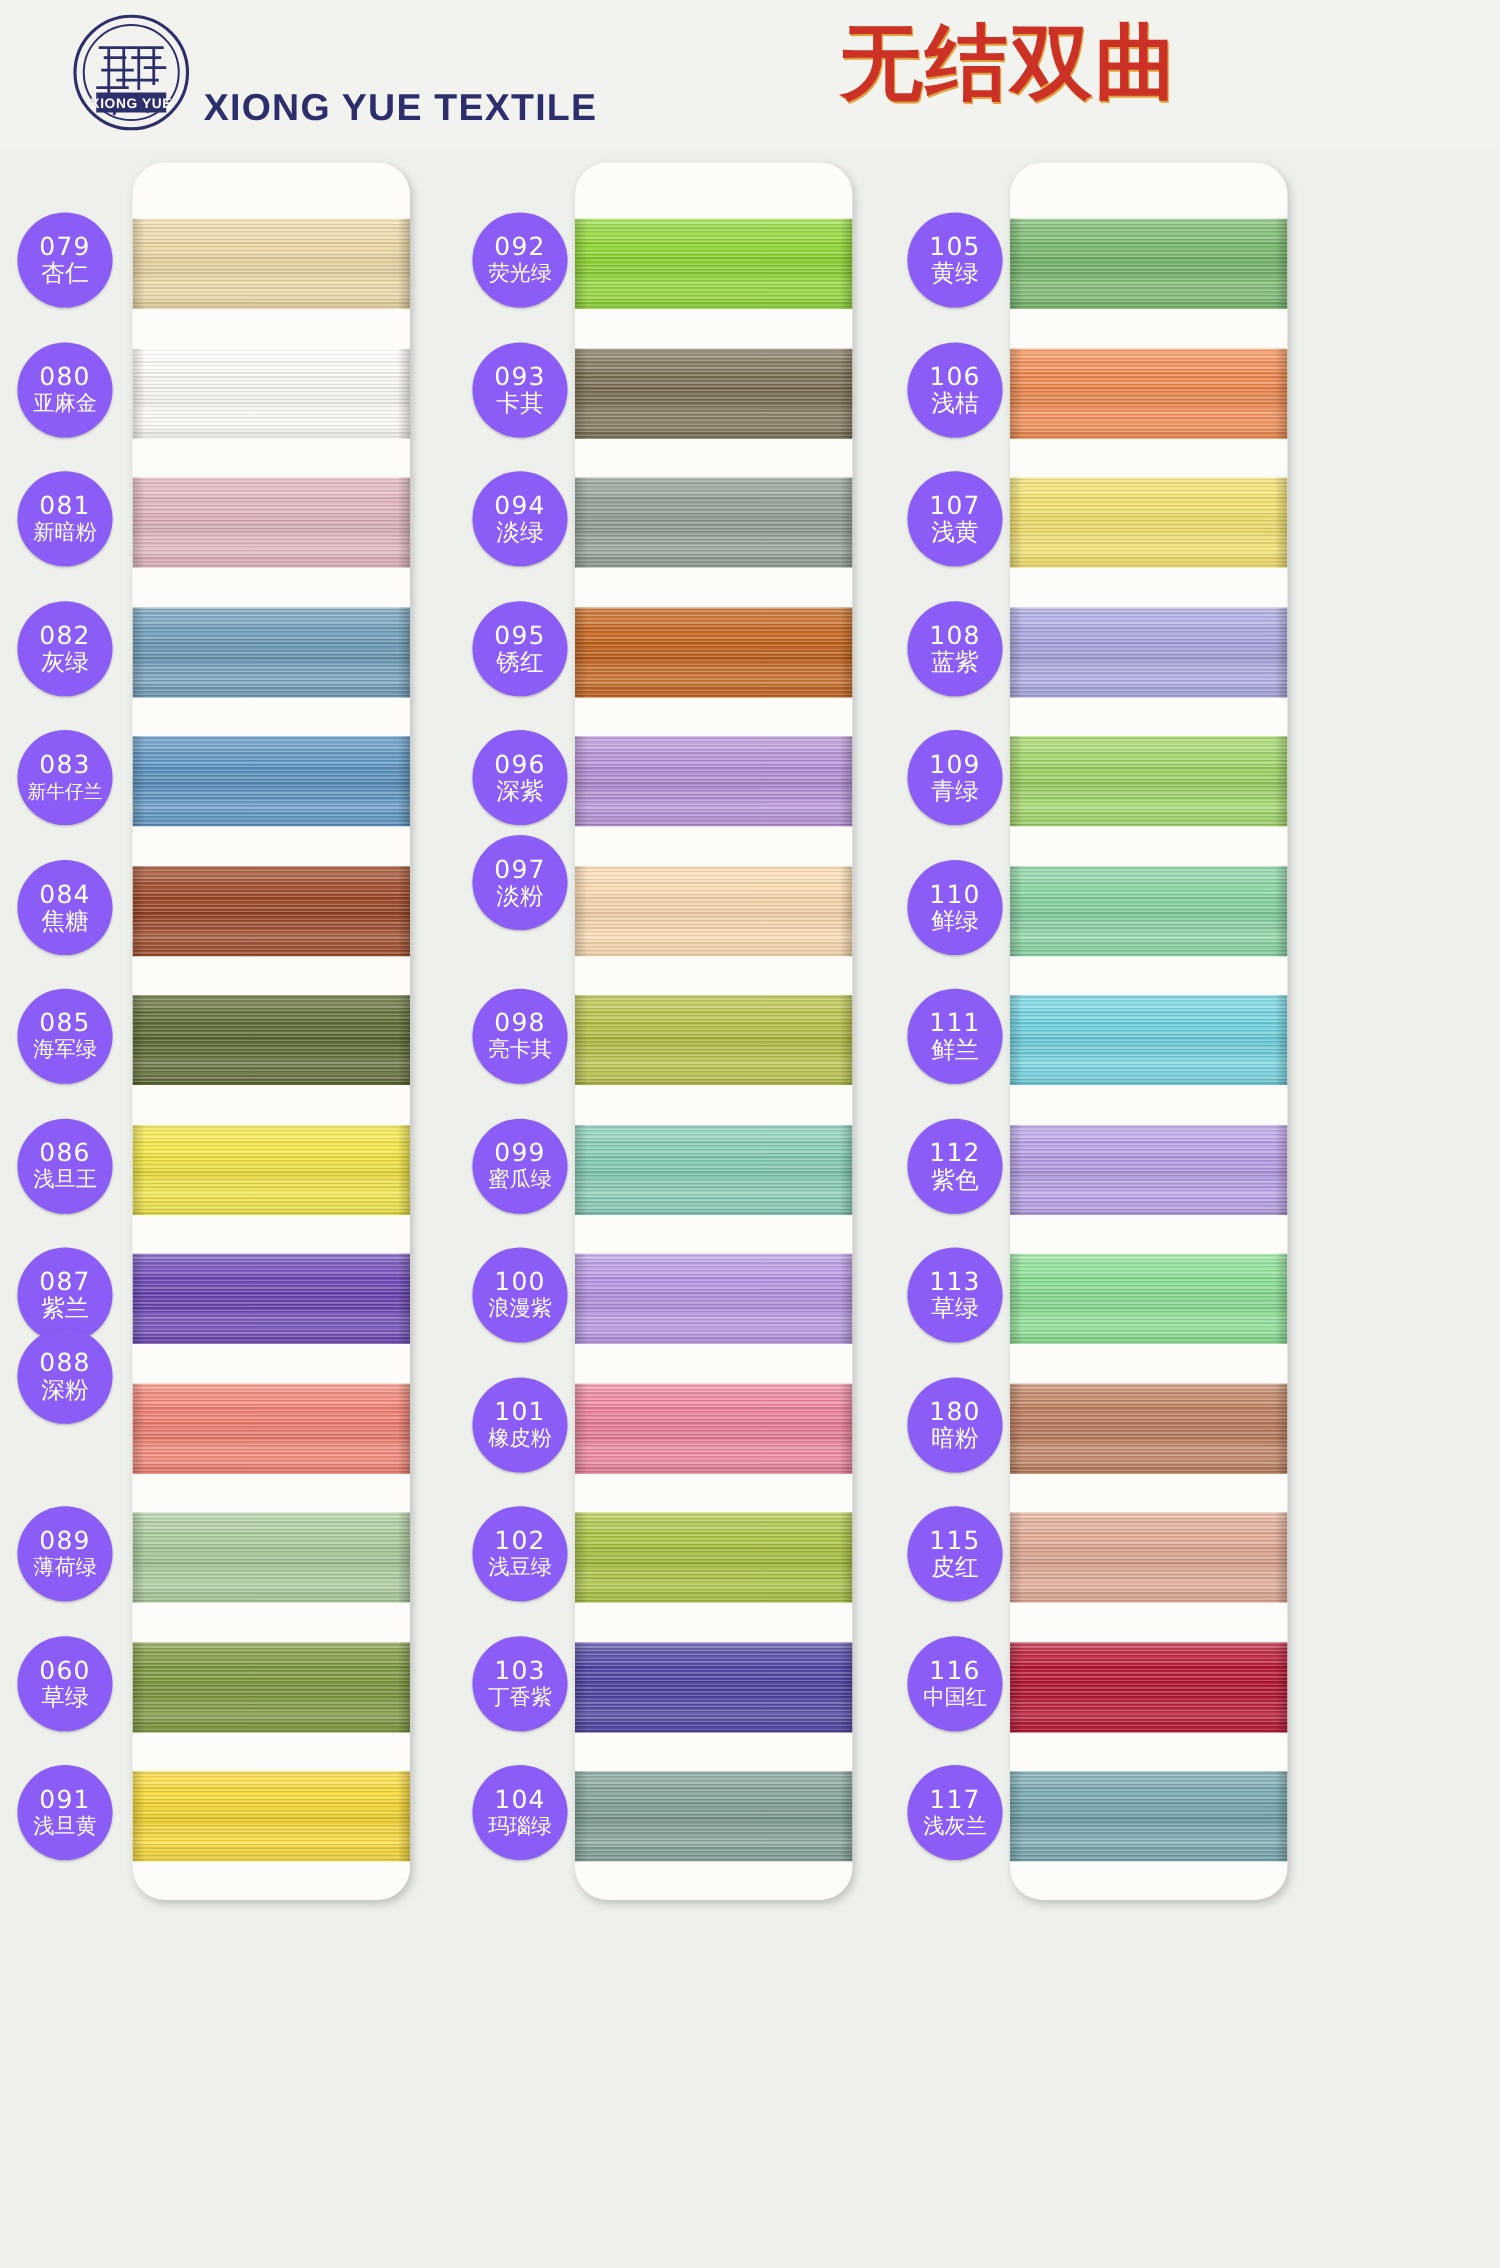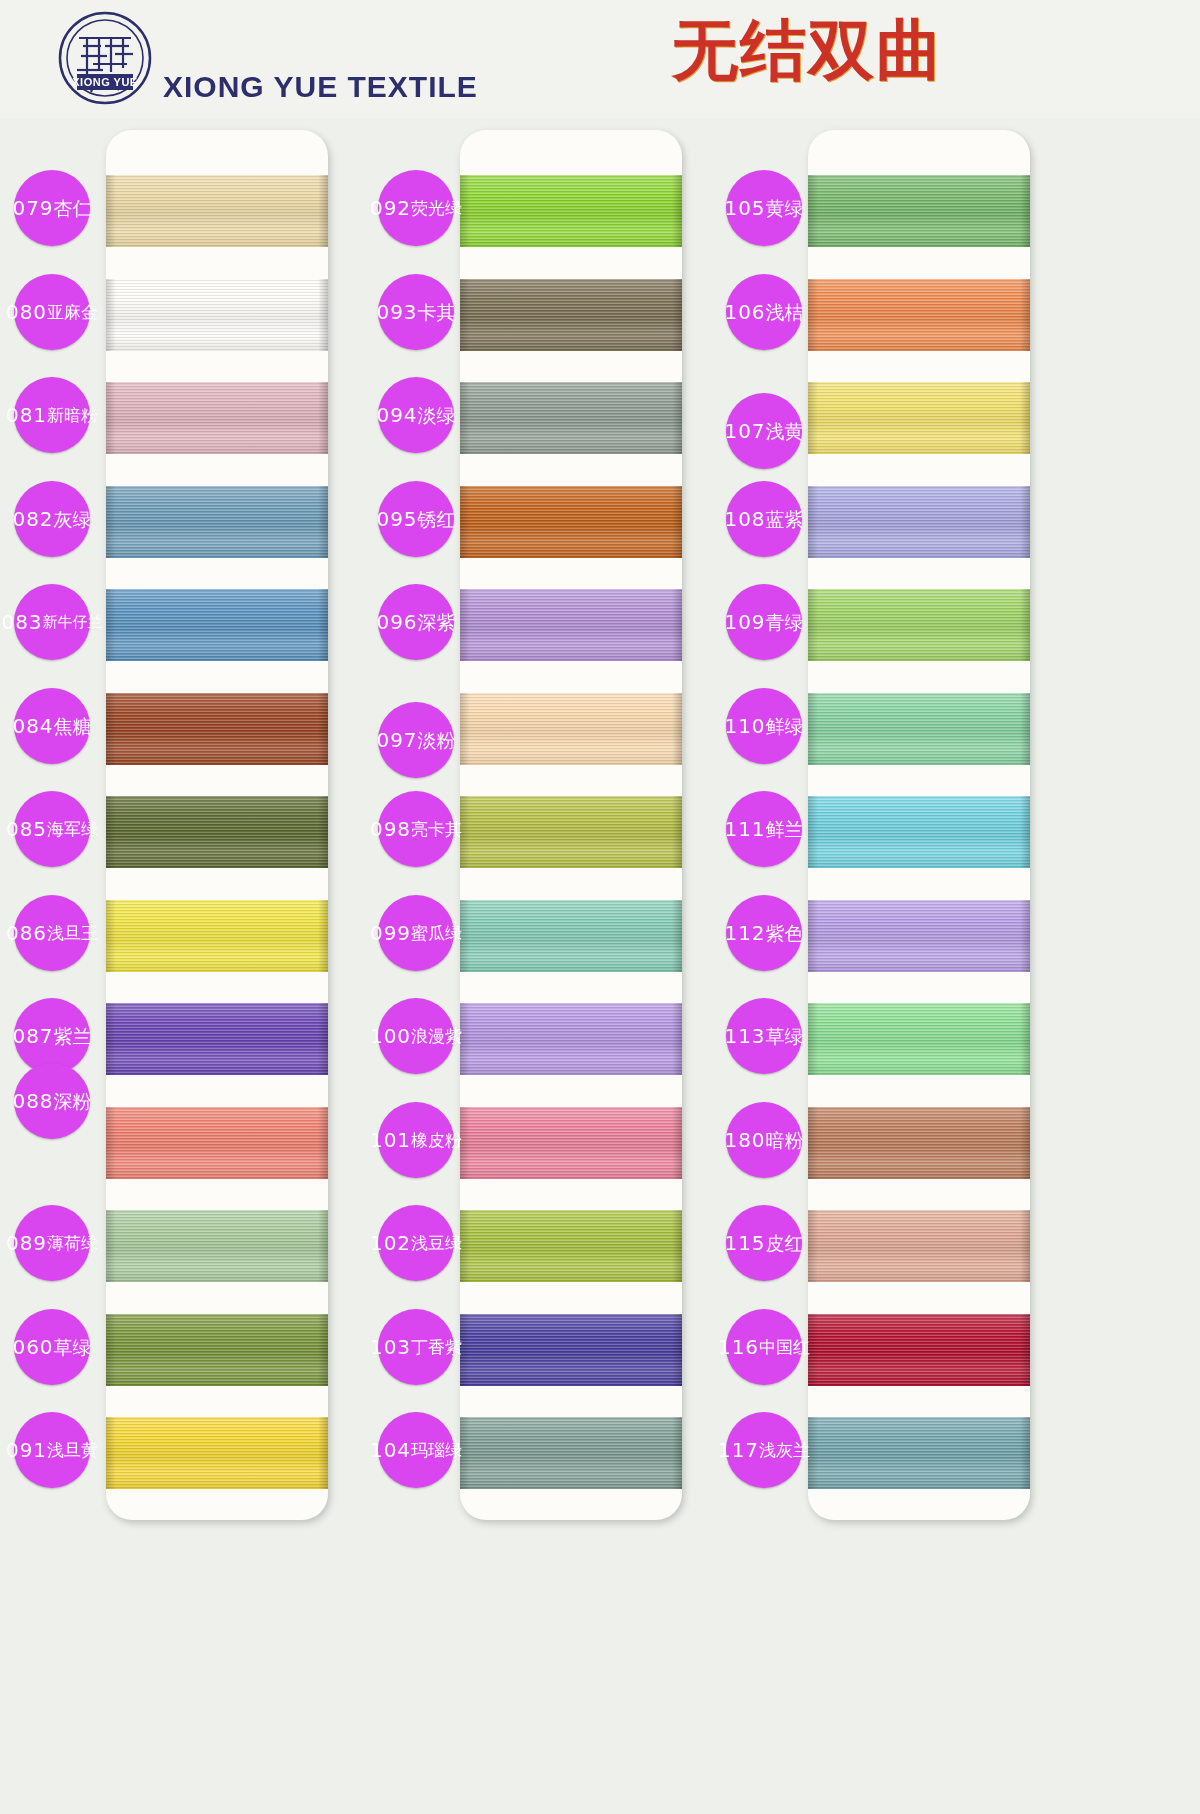--- a/index.html
+++ b/index.html
@@ -97,23 +97,23 @@
   .swatch .edgeL,.swatch .edgeR{
     position:absolute;top:0;height:100%;width:10px;
   }
   .swatch .edgeL{left:0;background:linear-gradient(to right,rgba(0,0,0,.18),rgba(0,0,0,0));}
   .swatch .edgeR{right:0;background:linear-gradient(to left,rgba(0,0,0,.22),rgba(0,0,0,0));}
 
   
   .label{
     position:absolute;
     width:76px;height:76px;border-radius:50%;
-    background:#d946ef;
+    background:#8b5cf6;
     color:#ffffff;
-    display:flex;flex-direction:row;
+    display:flex;flex-direction:column;
     align-items:center;justify-content:center;
     box-shadow:0 1px 2px rgba(0,0,0,.25);
   }
   #col-0 .label{left:14px;}
   #col-1 .label{left:28px;}
   #col-2 .label{left:26px;}
 
   .label .code{
     font-size:20px;line-height:22px;letter-spacing:1px;
     font-family:"DejaVu Sans",sans-serif;
@@ -389,21 +389,21 @@
       <div class="name">淡绿</div>
     </div>
     <div class="label" style="top: 350.5px;">
       <div class="code">095</div>
       <div class="name">锈红</div>
     </div>
     <div class="label" style="top: 454px;">
       <div class="code">096</div>
       <div class="name">深紫</div>
     </div>
-    <div class="label" style="top: 572px; align-items: center;">
+    <div class="label" style="top: 538px; align-items: center;">
       <div class="code">097</div>
       <div class="name">淡粉</div>
     </div>
     <div class="label" style="top: 661px;">
       <div class="code">098</div>
       <div class="name n3">亮卡其</div>
     </div>
     <div class="label" style="top: 764.5px;">
       <div class="code">099</div>
       <div class="name n3">蜜瓜绿</div>
@@ -512,21 +512,21 @@
       </div>
     </div>
 <div class="label" style="top: 40px;">
       <div class="code">105</div>
       <div class="name">黄绿</div>
     </div>
     <div class="label" style="top: 143.5px;">
       <div class="code">106</div>
       <div class="name">浅桔</div>
     </div>
-    <div class="label" style="top: 263px;">
+    <div class="label" style="top: 247px;">
       <div class="code">107</div>
       <div class="name">浅黄</div>
     </div>
     <div class="label" style="top: 350.5px;">
       <div class="code">108</div>
       <div class="name">蓝紫</div>
     </div>
     <div class="label" style="top: 454px;">
       <div class="code">109</div>
       <div class="name">青绿</div>

